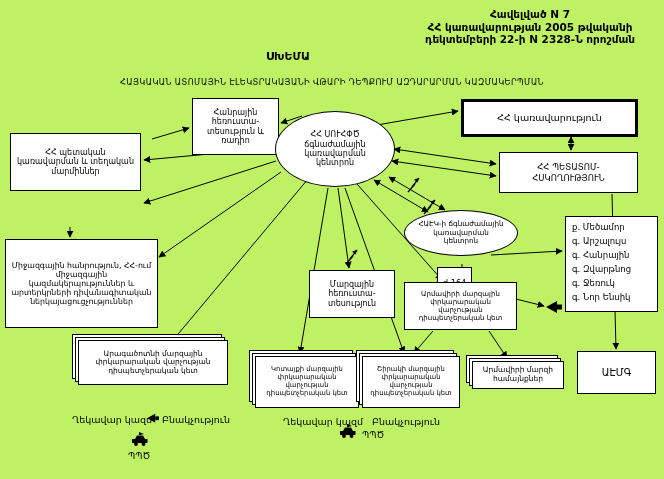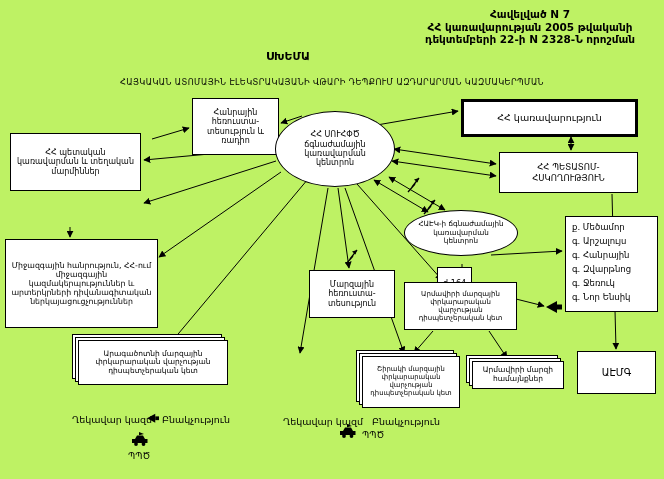--- a/index.html
+++ b/index.html
@@ -140,20 +140,25 @@
   <div class="box" style="left:309px;top:270px;width:86px;height:48px;">Մարզային հեռուստա-տեսություն</div>
 
   <div class="box" style="left:404px;top:282px;width:113px;height:48px;font-size:7px;">Արմավիրի մարզային փրկարարական վարչության դիսպետչերական կետ</div>
 
   <div class="stackwrap" style="left:78px;top:340px;width:150px;height:45px;font-size:7.5px;">
     <div class="sheet" style="left:-6px;top:-6px;"></div>
     <div class="sheet" style="left:-3px;top:-3px;"></div>
     <div class="sheet front">Արագածոտնի մարզային փրկարարական վարչության դիսպետչերական կետ</div>
   </div>
 
+  <div class="stackwrap" style="left:255px;top:356px;width:104px;height:52px;font-size:6.8px;">
+    <div class="sheet" style="left:-6px;top:-6px;"></div>
+    <div class="sheet" style="left:-3px;top:-3px;"></div>
+    <div class="sheet front">Կոտայքի մարզային փրկարարական վարչության դիսպետչերական կետ</div>
+  </div>
 
   <div class="stackwrap" style="left:362px;top:356px;width:98px;height:52px;font-size:6.8px;">
     <div class="sheet" style="left:-6px;top:-6px;"></div>
     <div class="sheet" style="left:-3px;top:-3px;"></div>
     <div class="sheet front">Շիրակի մարզային փրկարարական վարչության դիսպետչերական կետ</div>
   </div>
 
   <div class="stackwrap" style="left:472px;top:361px;width:92px;height:28px;font-size:7.5px;">
     <div class="sheet" style="left:-6px;top:-6px;"></div>
     <div class="sheet" style="left:-3px;top:-3px;"></div>

